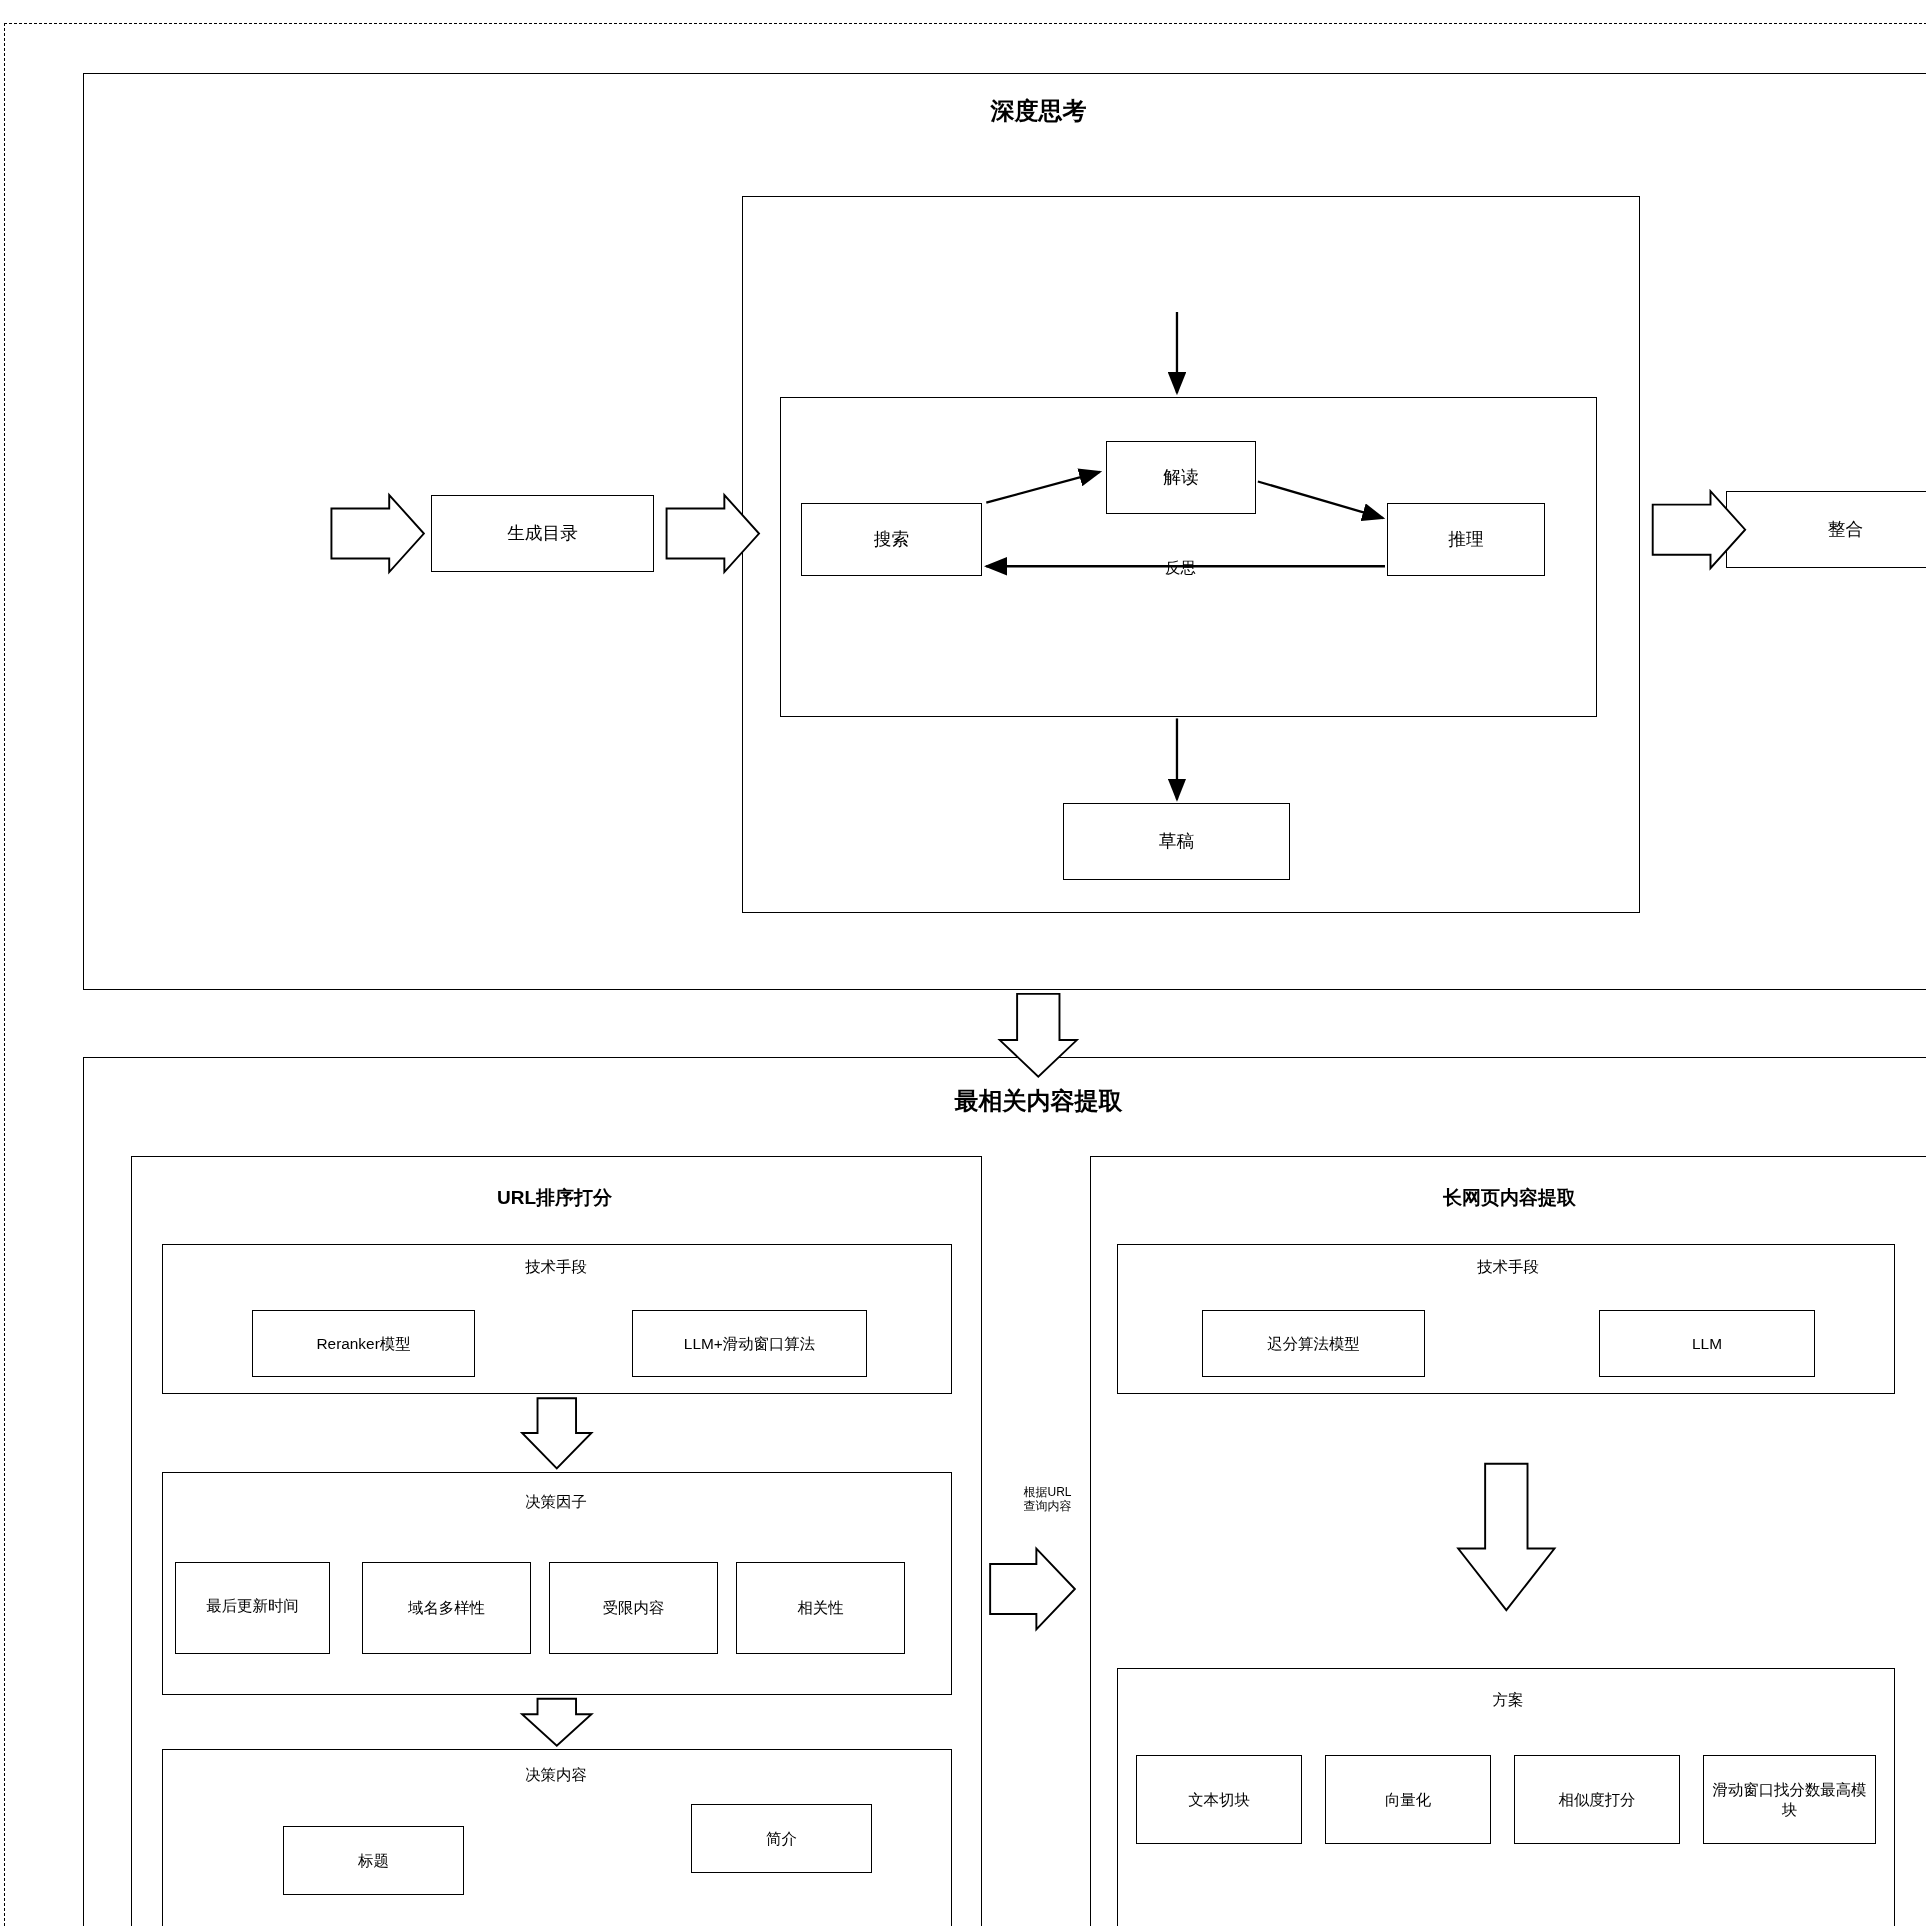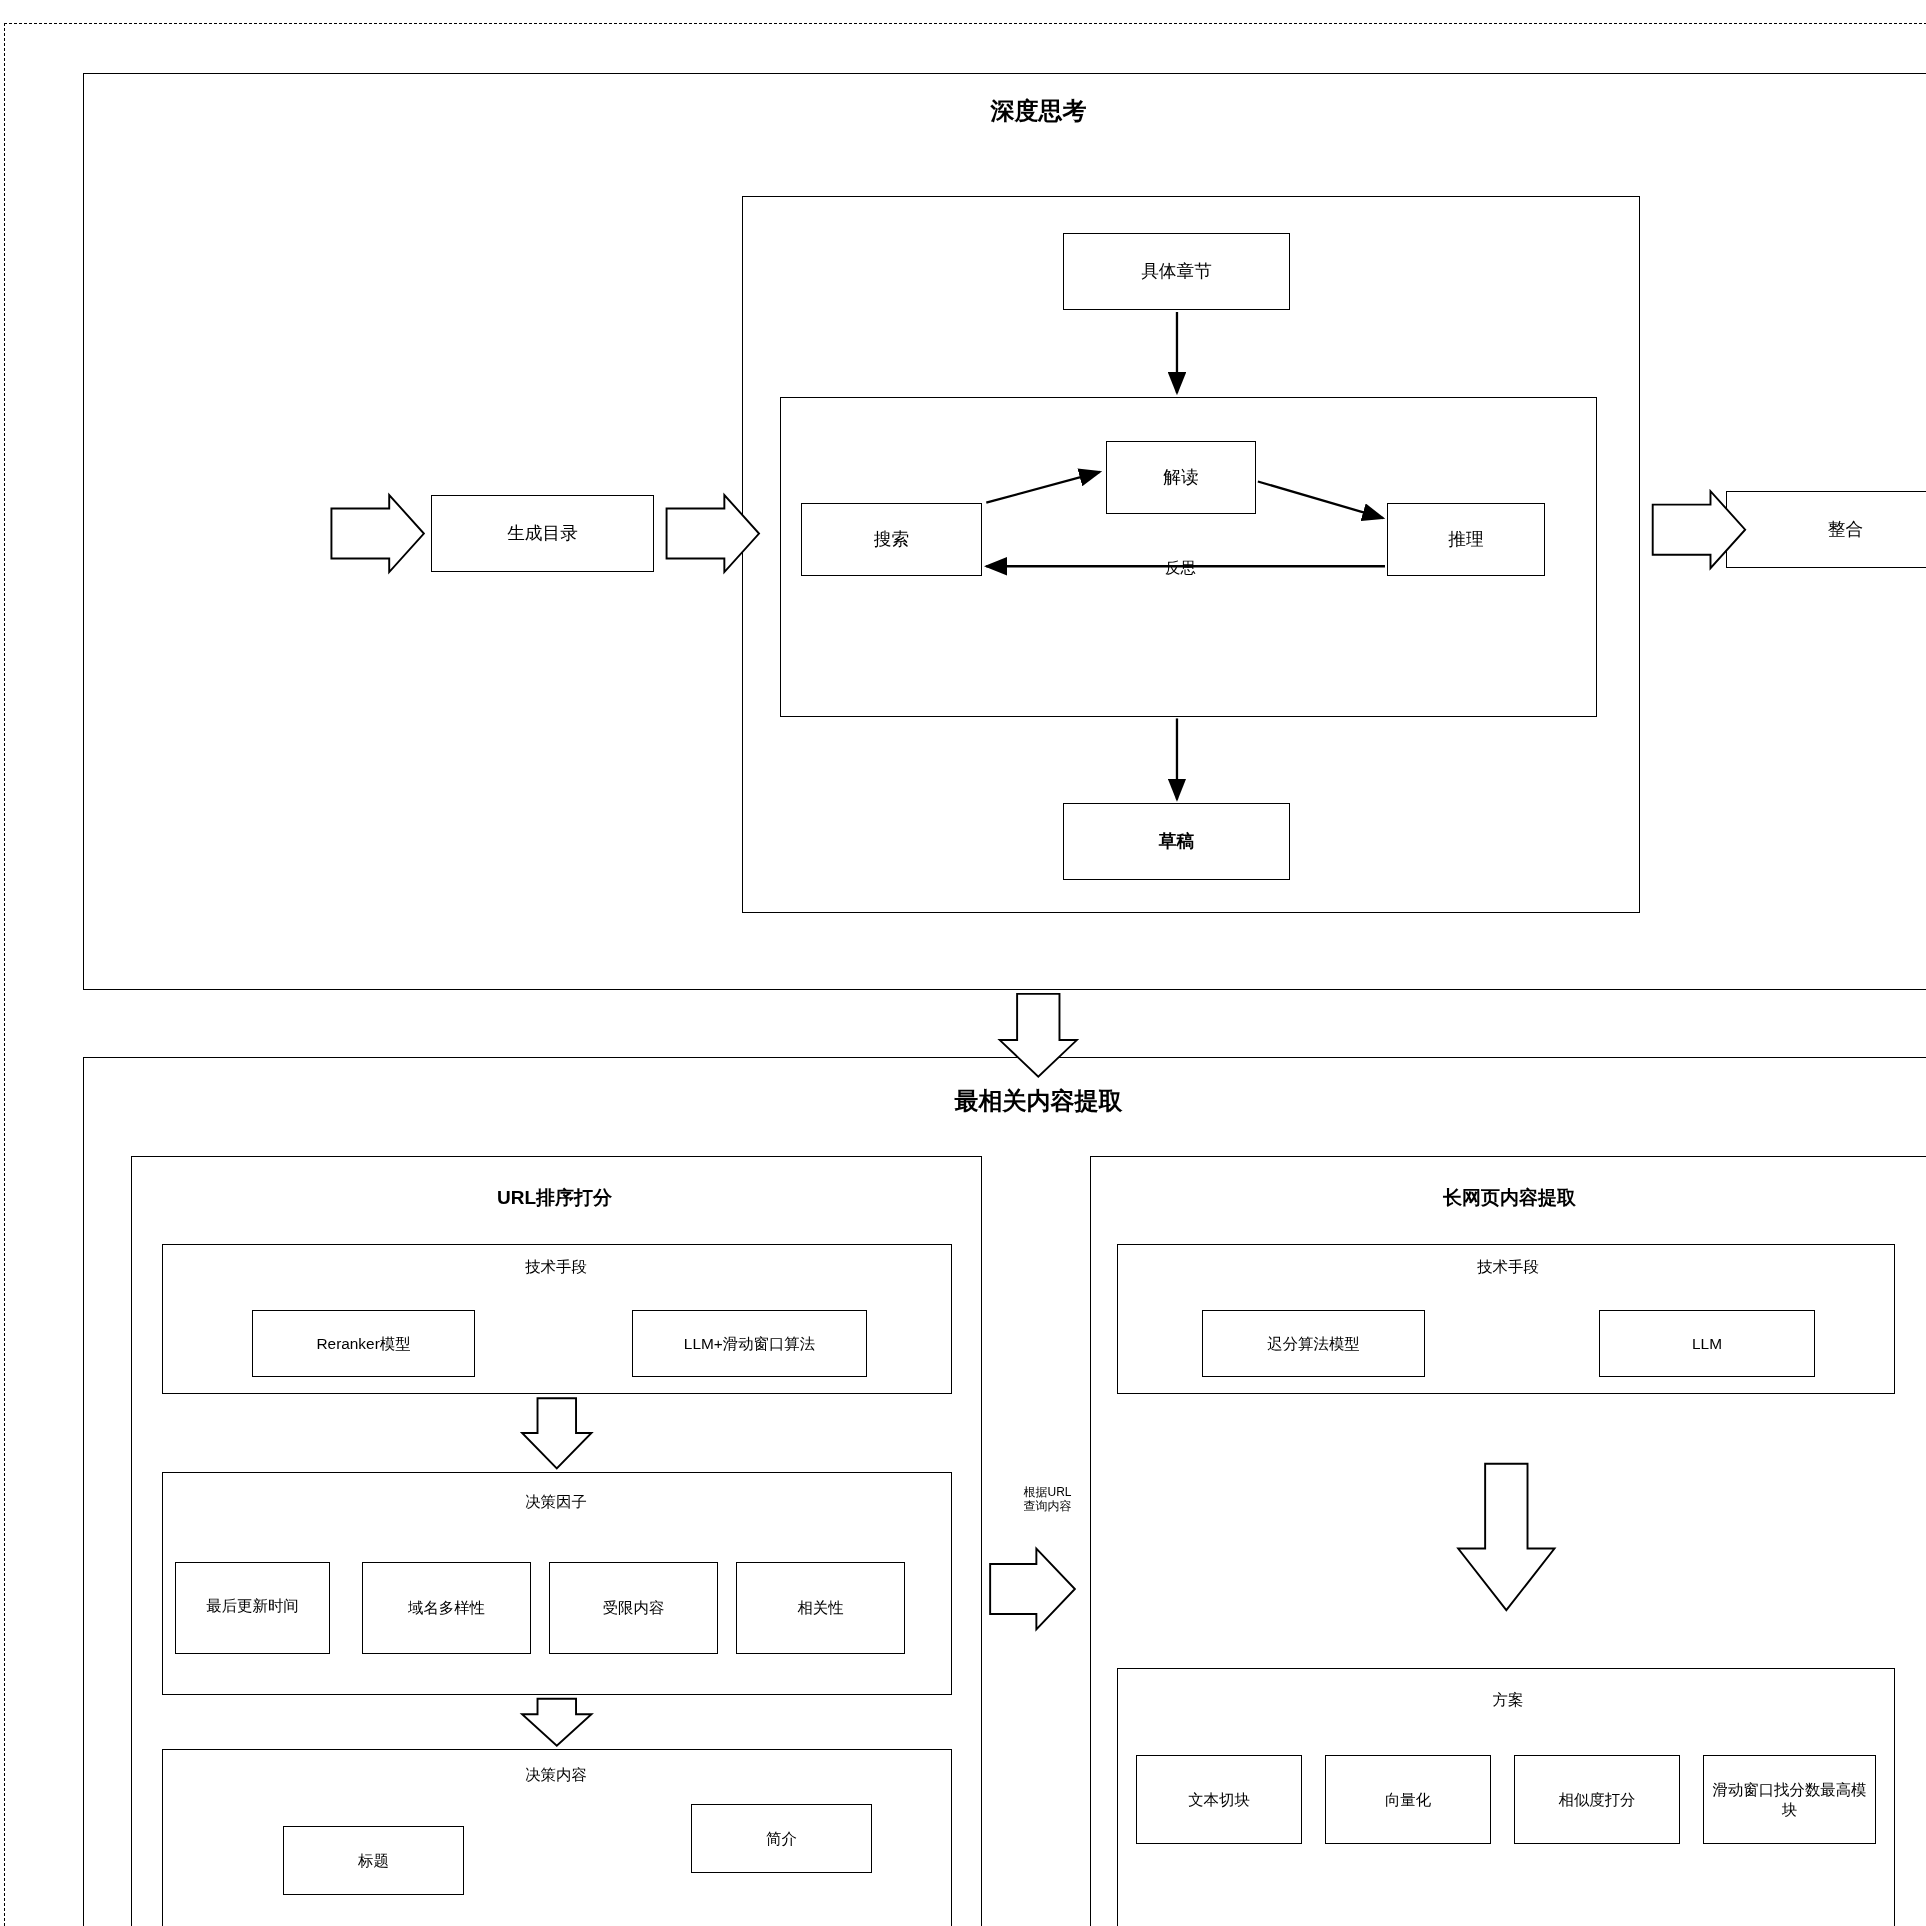--- a/index.html
+++ b/index.html
@@ -65,26 +65,25 @@
   <div class="box dashed" style="left:3.9px; top:23px; width:2053px; height:2038px; background:transparent;"></div>
 
   <div class="box" style="left:83px; top:73px; width:1911px; height:917px;"></div>
   <div class="panel-title t-big" style="left:846px; top:98px; width:385px;">深度思考</div>
 
   <div class="box" style="left:742px; top:196px; width:898px; height:717px;"></div>
 
   <div class="box" style="left:780px; top:397px; width:817px; height:320px;"></div>
 
   <div class="box t-mid" style="left:431px; top:495px; width:223px; height:77px;">生成目录</div>
-  <div class="box t-mid" style="left:1063px; top:233px; width:227px; height:77px;">具体章节</div>
   <div class="box t-mid" style="left:1106px; top:441px; width:150px; height:73px;">解读</div>
   <div class="box t-mid" style="left:801px; top:503px; width:181px; height:73px;">搜索</div>
   <div class="box t-mid" style="left:1387px; top:503px; width:158px; height:73px;">推理</div>
   <div class="lbl t-sm" style="left:1117px; top:559px; width:127px;">反思</div>
-  <div class="box t-mid" style="left:1063px; top:803px; width:227px; height:77px;font-weight:bold;">草稿</div>
+  <div class="box t-mid" style="left:1063px; top:803px; width:227px; height:77px;">草稿</div>
   <div class="box t-mid" style="left:1726px; top:491px; width:239px; height:77px;">整合</div>
 
   <div class="box" style="left:83px; top:1057px; width:1911px; height:959px;"></div>
   <div class="panel-title t-big" style="left:846px; top:1088px; width:385px;">最相关内容提取</div>
 
   <div class="box" style="left:131px; top:1156px; width:851px; height:813px;"></div>
   <div class="panel-title t-mid" style="left:362px; top:1188px; width:385px; font-size:19px;">URL排序打分</div>
 
   <div class="box" style="left:162px; top:1244px; width:790px; height:150px;"></div>
   <div class="lbl t-sm" style="left:354px; top:1258px; width:404px;">技术手段</div>

